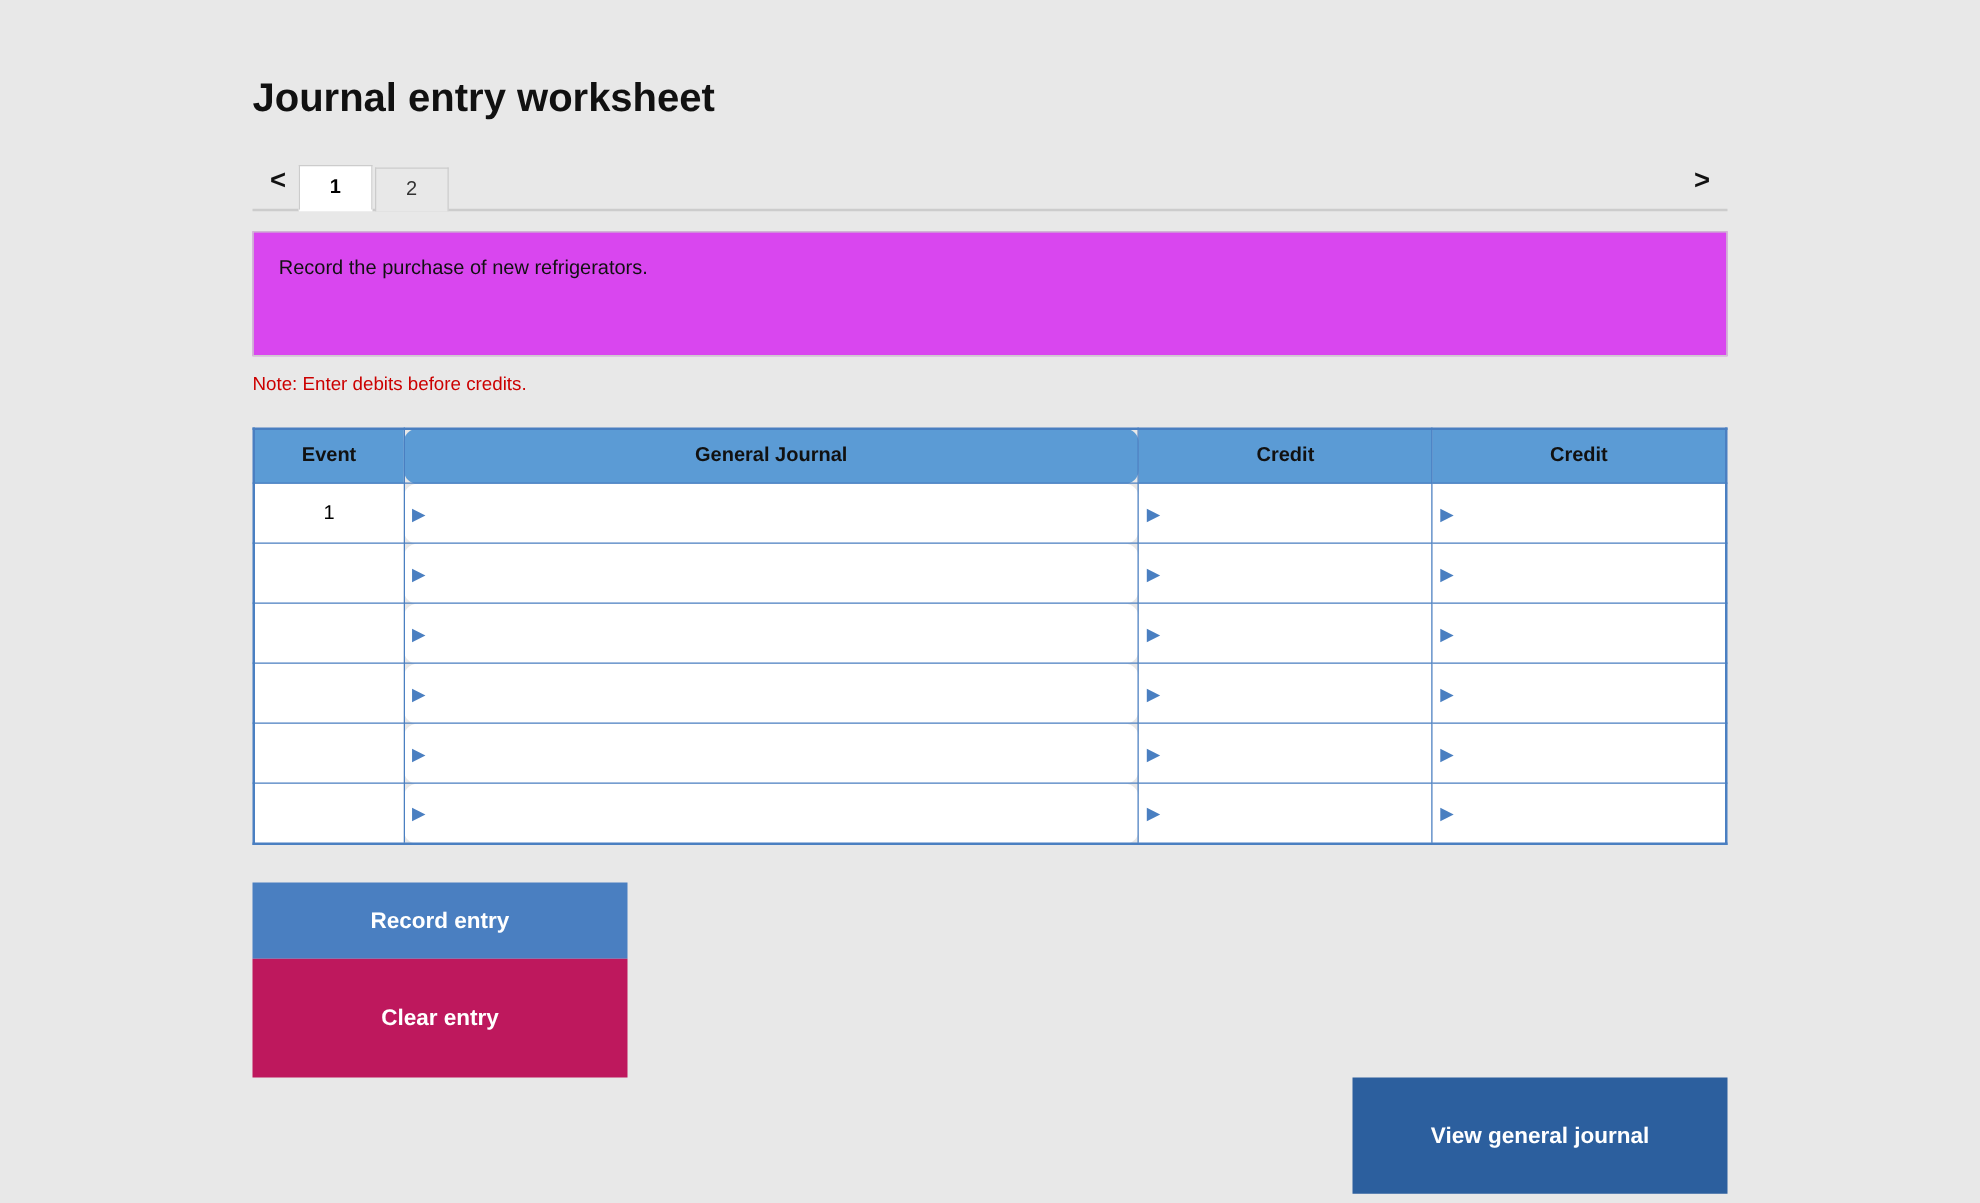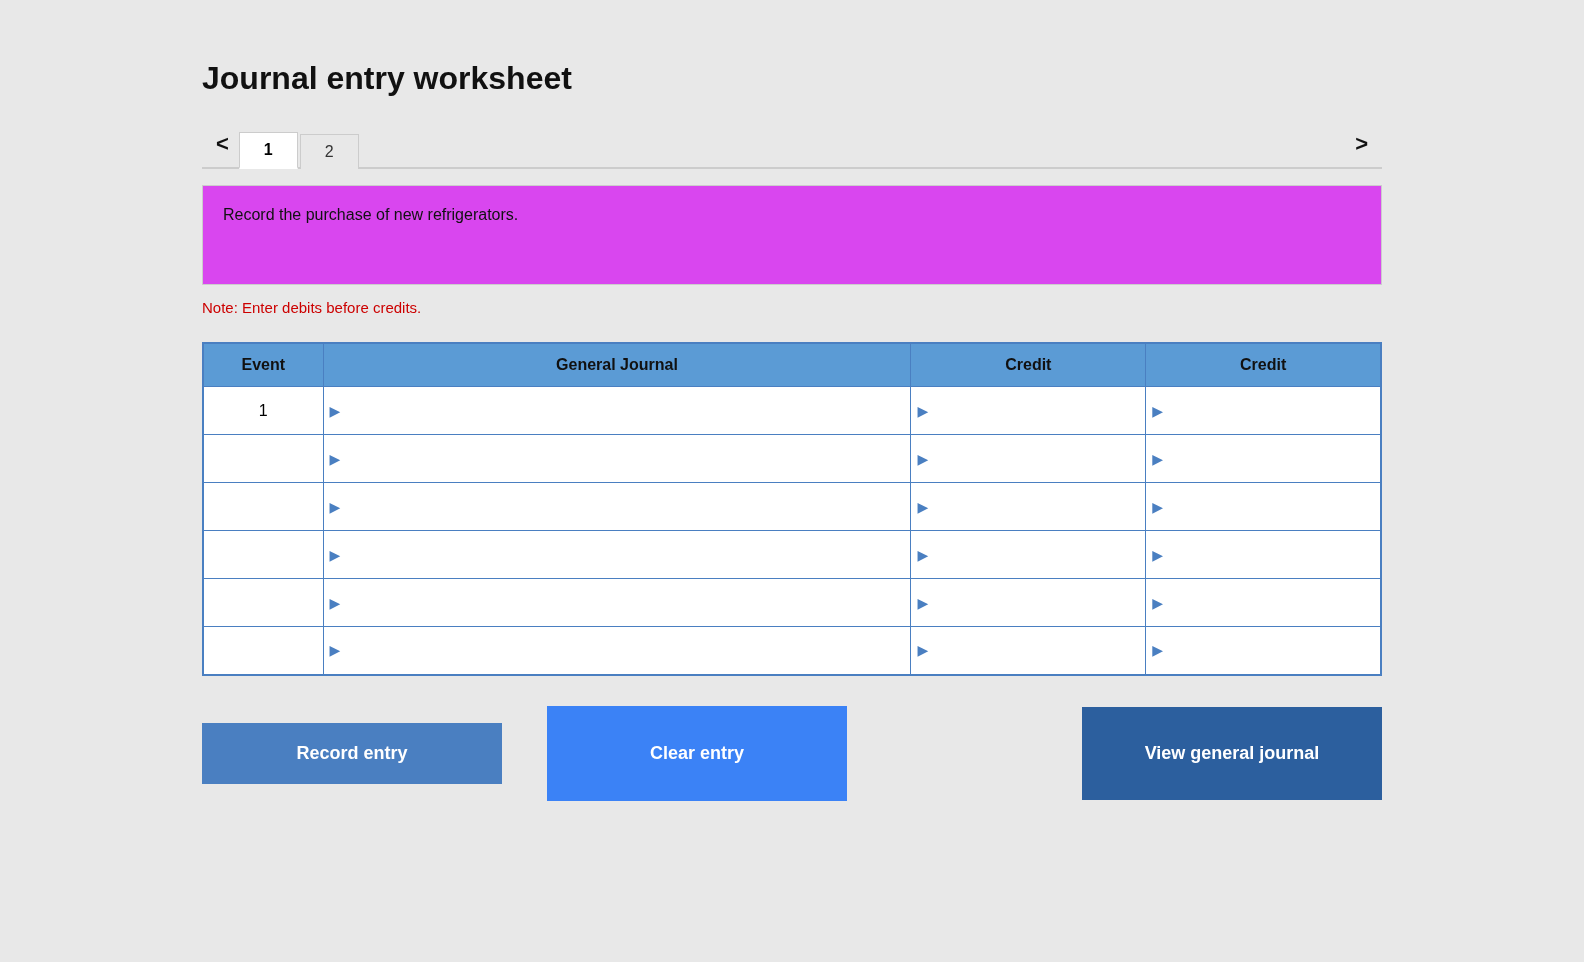--- a/index.html
+++ b/index.html
@@ -123,20 +123,21 @@
     .td-event {
       text-align: center;
       width: 120px;
       font-size: 16px;
       vertical-align: middle;
       padding: 8px;
     }
 
     .td-general {
       width: auto;
+      border-radius: 11px;
     }
 
     .td-debit {
       width: 160px;
     }
 
     .td-credit {
       width: 180px;
     }
 
@@ -159,46 +160,46 @@
       border: none;
       outline: none;
       height: 100%;
       font-size: 15px;
       padding: 4px 6px;
       background: transparent;
     }
 
     .buttons-row {
       display: flex;
-      align-items: center;
+      align-items: flex-start;
       gap: 0;
+      flex-direction: column;
     }
 
     .btn-record {
       background-color: #4a7fc1;
       color: #fff;
       border: none;
       padding: 20px 40px;
       font-size: 18px;
       font-weight: bold;
       cursor: pointer;
       min-width: 300px;
       margin-right: 20px;
     }
 
     .btn-clear {
-      background-color: #3b82f6;
+      background-color: #be185d;
       color: #fff;
       border: none;
       padding: 37px 40px;
       font-size: 18px;
       font-weight: bold;
       cursor: pointer;
       min-width: 300px;
-      margin-left: 25px;
     }
 
     .btn-view {
       background-color: #2c5f9e;
       color: #fff;
       border: none;
       padding: 36px 40px;
       font-size: 18px;
       font-weight: bold;
       cursor: pointer;

